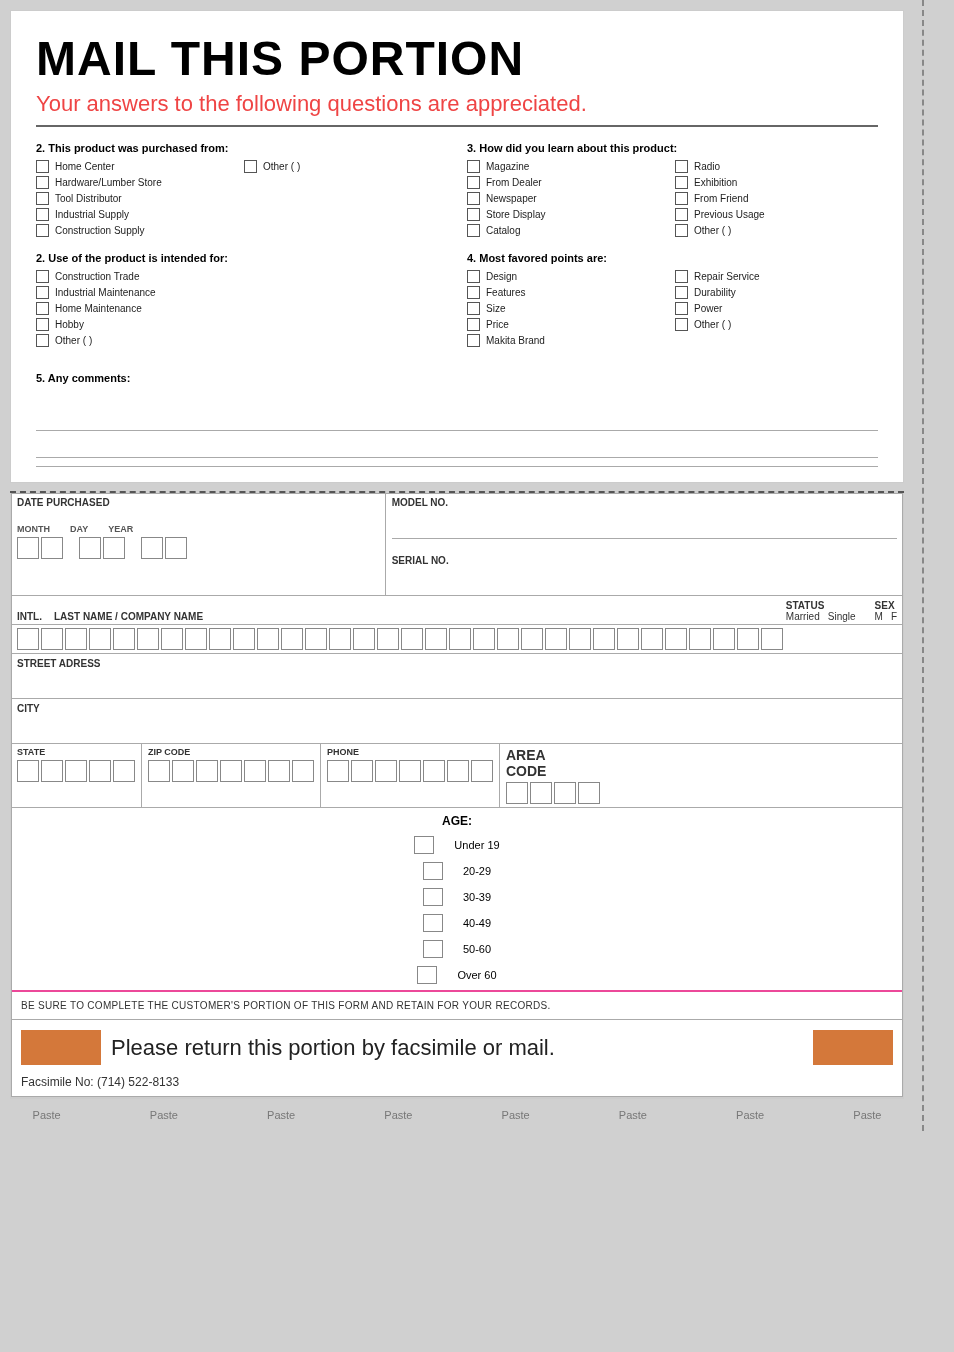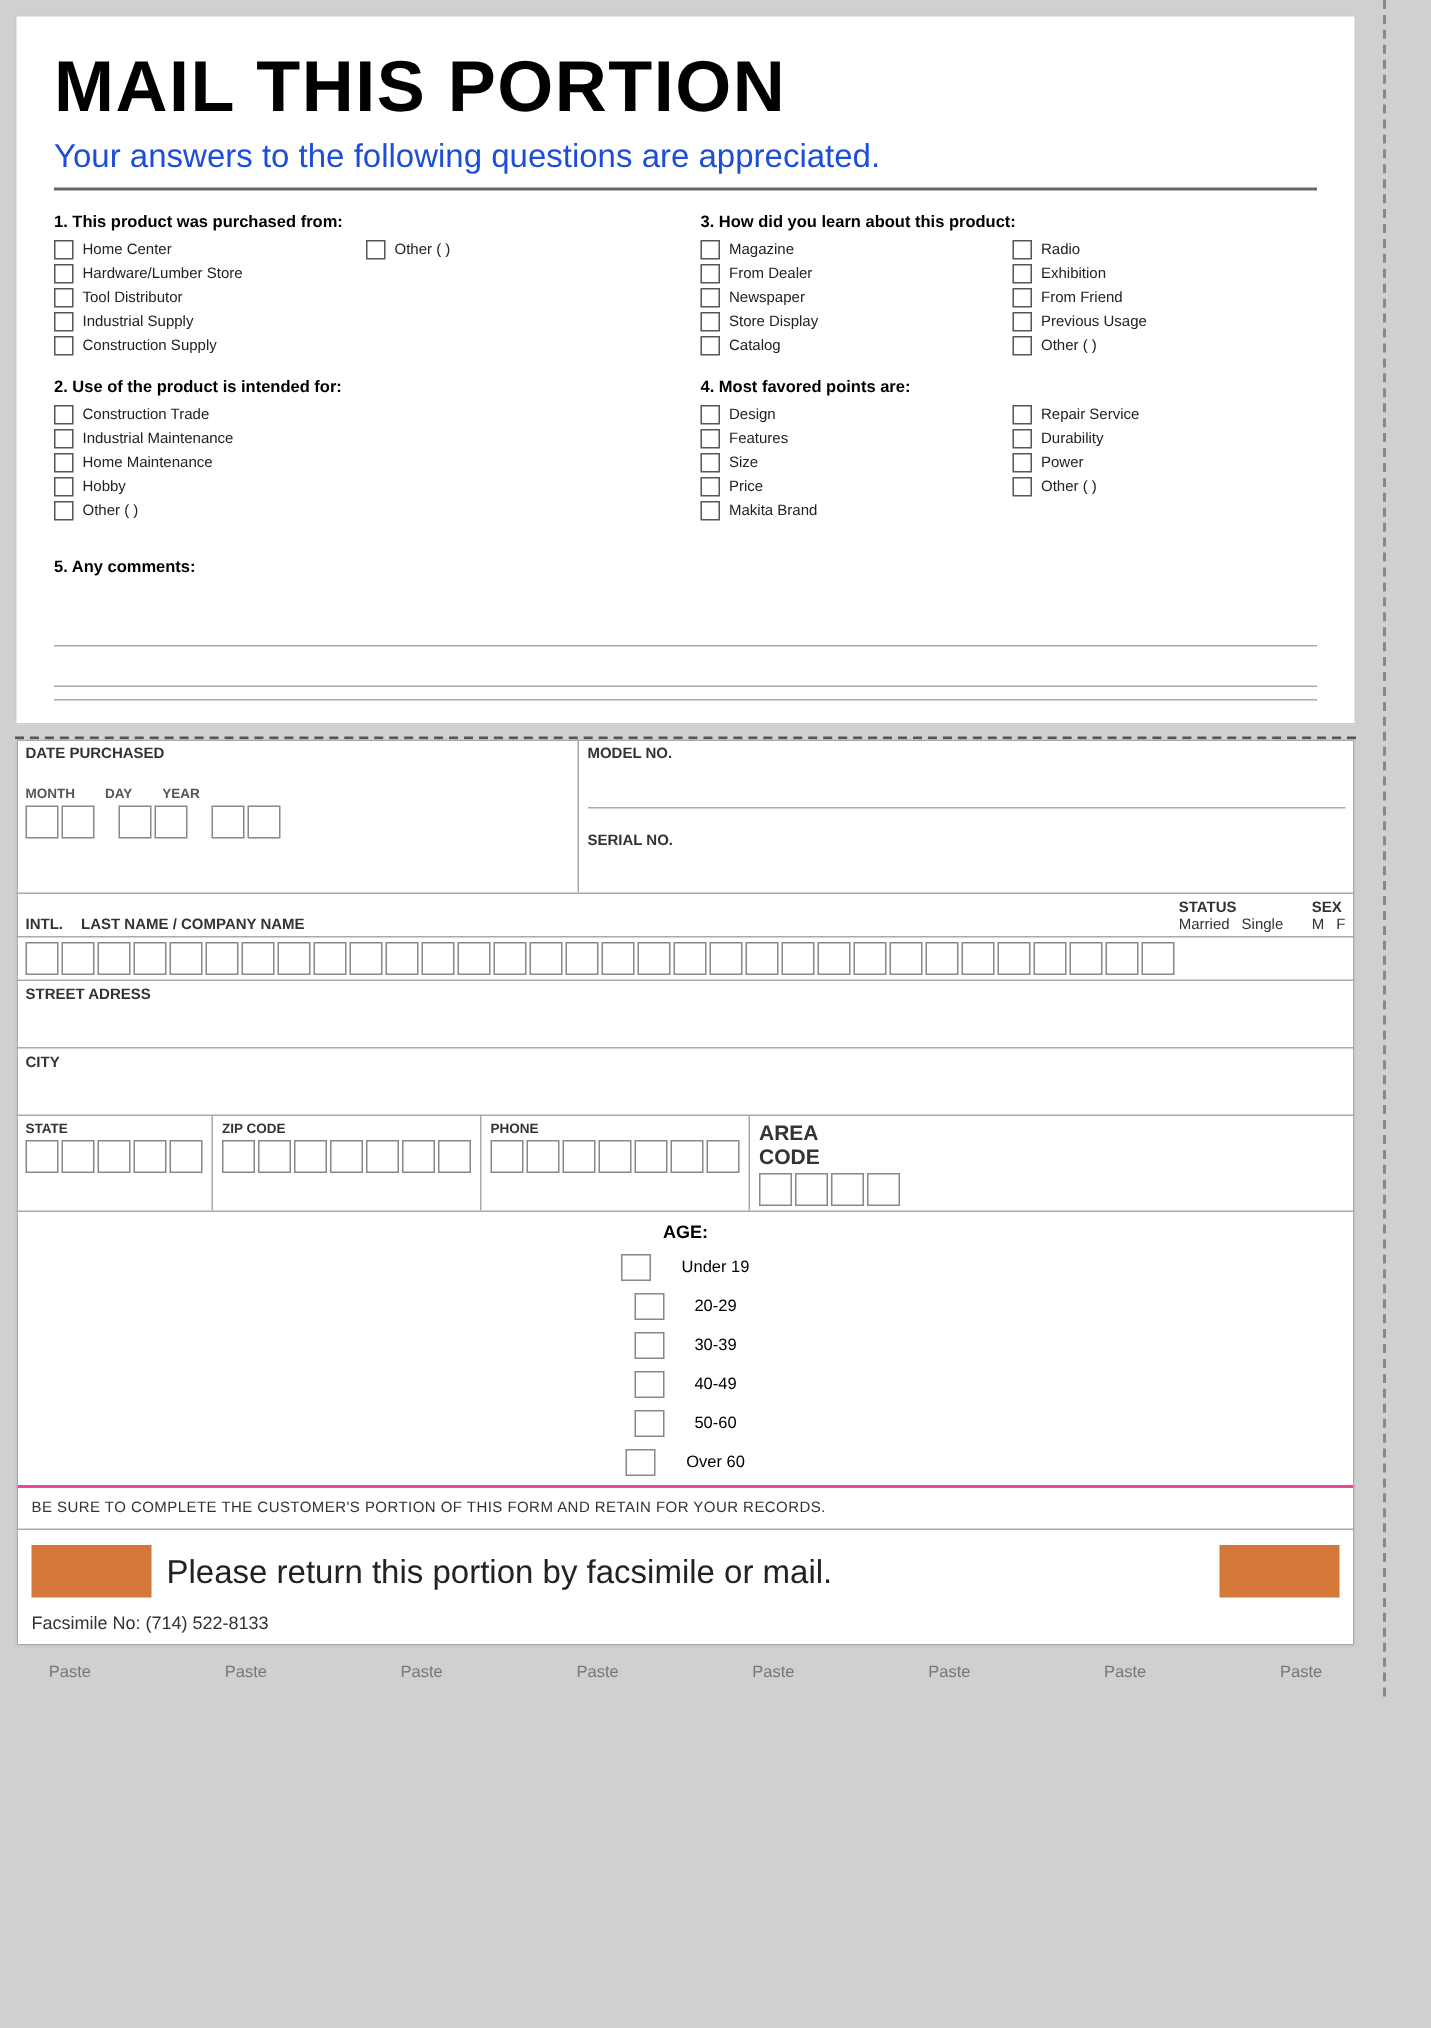--- a/index.html
+++ b/index.html
@@ -35,21 +35,21 @@
     .title {
       font-size: 48px;
       font-weight: 900;
       letter-spacing: 1px;
       margin-bottom: 5px;
       color: #000;
     }
     .subtitle {
       font-size: 22px;
       font-weight: normal;
-      color: #1d4ed8;
+      color: #ef4444;
       margin-bottom: 15px;
       border-bottom: 2px solid #666;
       padding-bottom: 8px;
     }
     .questions-grid {
       display: grid;
       grid-template-columns: 1fr 1fr;
       gap: 0 20px;
     }
     .question-section {
@@ -216,21 +216,21 @@
 <div class="page-wrapper">
   <div class="right-border"></div>
 
   <div class="main-content">
     <div class="title">MAIL THIS PORTION</div>
     <div class="subtitle">Your answers to the following questions are appreciated.</div>
 
     <div class="questions-grid">
 
       <div class="question-section">
-        <div class="question-title">1. This product was purchased from:</div>
+        <div class="question-title">2. This product was purchased from:</div>
         <div class="q1-inner">
           <div>
             <div class="checkbox-row">
                 <span class="cb"></span>
                 <span>Home Center</span>
               </div>
             <div class="checkbox-row">
                 <span class="cb"></span>
                 <span>Hardware/Lumber Store</span>
               </div>

